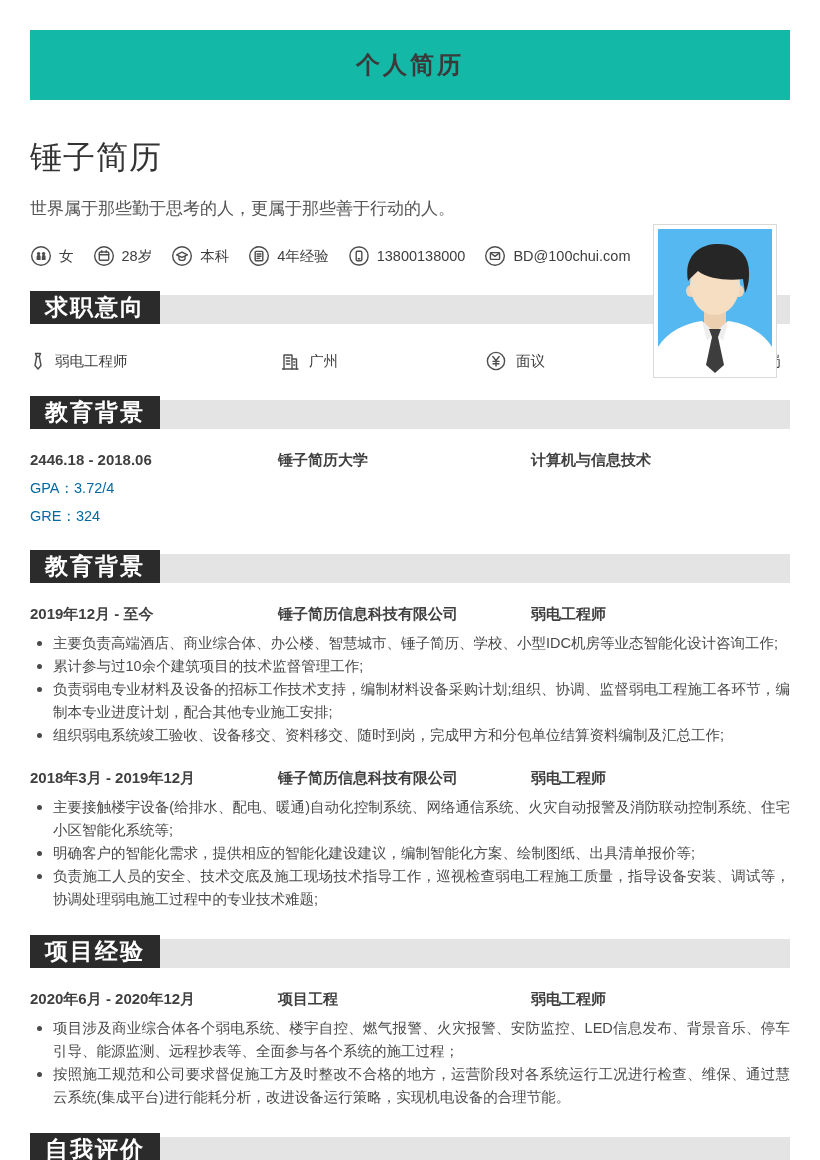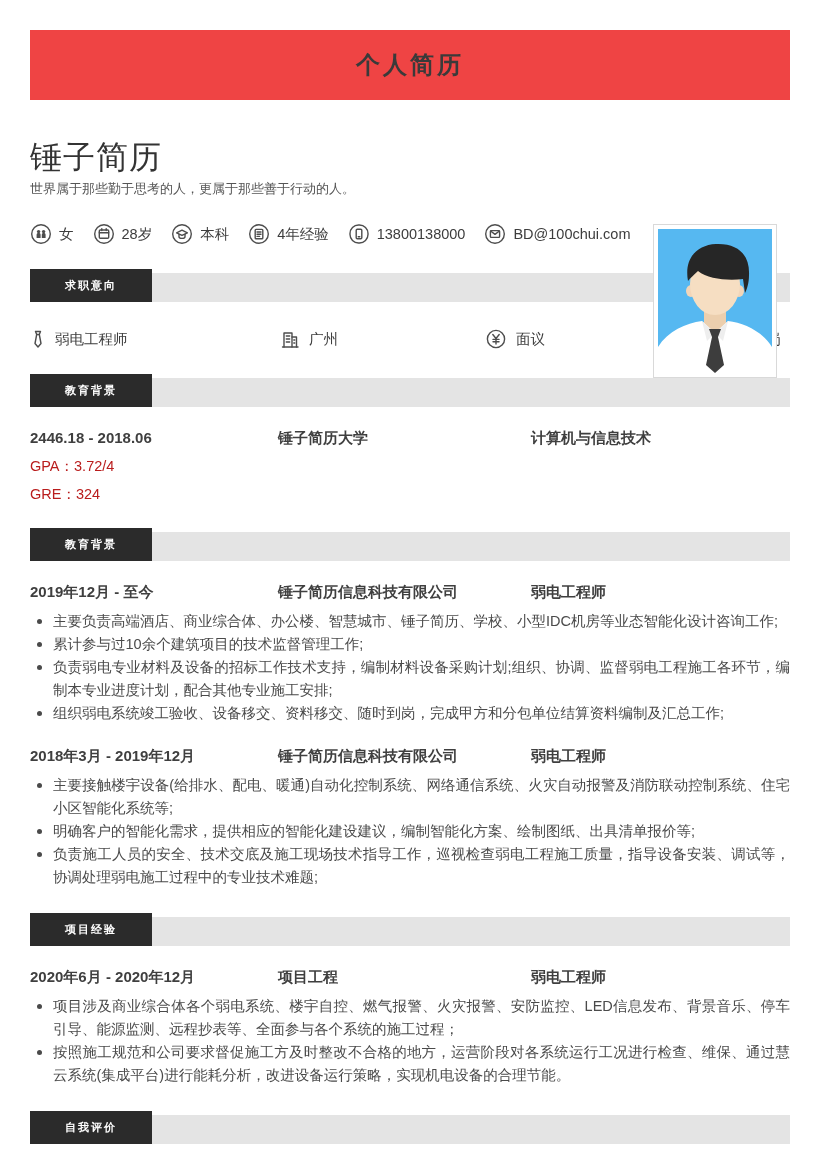--- a/index.html
+++ b/index.html
@@ -7,62 +7,62 @@
   body {
     width: 820px; height: 1160px;
     font-family: "Liberation Sans", "DejaVu Sans", sans-serif;
     color: #4a4a4a;
     overflow: hidden;
   }
   .page { padding: 30px; position: relative; }
 
   
   .title-bar {
-    height: 70px; background: #ef4444;
+    height: 70px; background: #14b8a6;
     display: flex; align-items: center; justify-content: center;
   }
   .title-bar .title {
     font-size: 24px; font-weight: bold; color: #3a3a3a; letter-spacing: 3px;
   }
 
   
   .profile { position: relative; padding-right: 150px; }
   .name { font-size: 32px; color: #333333; font-weight: 500; margin-top: 36px; letter-spacing: 1px; }
-  .motto { font-size: 13px; color: #555555; }
+  .motto { font-size: 17px; color: #555555; margin-top: 17px; }
   .basics { display: flex; align-items: center; margin-top: 25px; font-size: 14.5px; color: #3d3d3d; }
   .basic-item { display: flex; align-items: center; margin-right: 19px; }
   .basic-item:last-child { margin-right: 0; }
   .basic-item svg { margin-right: 7px; display: block; }
 
   
   .avatar-frame {
     position: absolute; top: 88px; right: 13px;
     width: 124px; height: 154px;
     background: #ffffff; border: 1px solid #d9d9d9; padding: 4px;
   }
   .avatar-frame svg { display: block; width: 114px; height: 144px; }
 
   
   .sec-head { display: flex; align-items: flex-end; margin-top: 24px; height: 33px; }
   .sec-label {
-    background: #2b2b2b; color: #ffffff; font-size: 11px; font-weight: bold;
-    height: 33px; padding: 0 35px; display: flex; align-items: center; letter-spacing: 2px;
+    background: #2b2b2b; color: #ffffff; font-size: 23px; font-weight: bold;
+    height: 33px; padding: 0 15px; display: flex; align-items: center; letter-spacing: 2px;
     white-space: nowrap;
   }
   .sec-bar { flex: 1; height: 29px; background: #e4e4e4; }
 
   
   .intent-row { display: grid; grid-template-columns: 250px 205px 207px 1fr; margin-top: 26px; }
   .intent-item { display: flex; align-items: center; font-size: 14.5px; color: #3d3d3d; }
   .intent-item svg { margin-right: 9px; display: block; }
 
   
   .cols3 { display: grid; grid-template-columns: 248px 253px 1fr; align-items: baseline; }
   .bold-row { font-size: 15px; font-weight: bold; color: #3f3f3f; margin-top: 22px; }
-  .plain-line { font-size: 14.5px; color: #b91c1c; margin-top: 9px; }
+  .plain-line { font-size: 14.5px; color: #0369a1; margin-top: 9px; }
 
   
   ul.bullets { list-style: none; margin-top: 8px; }
   ul.bullets li {
     position: relative; padding-left: 23px;
     font-size: 14.5px; line-height: 23px; color: #4a4a4a;
     text-align: justify;
   }
   ul.bullets li::before {
     content: ""; position: absolute; left: 7px; top: 9px;

